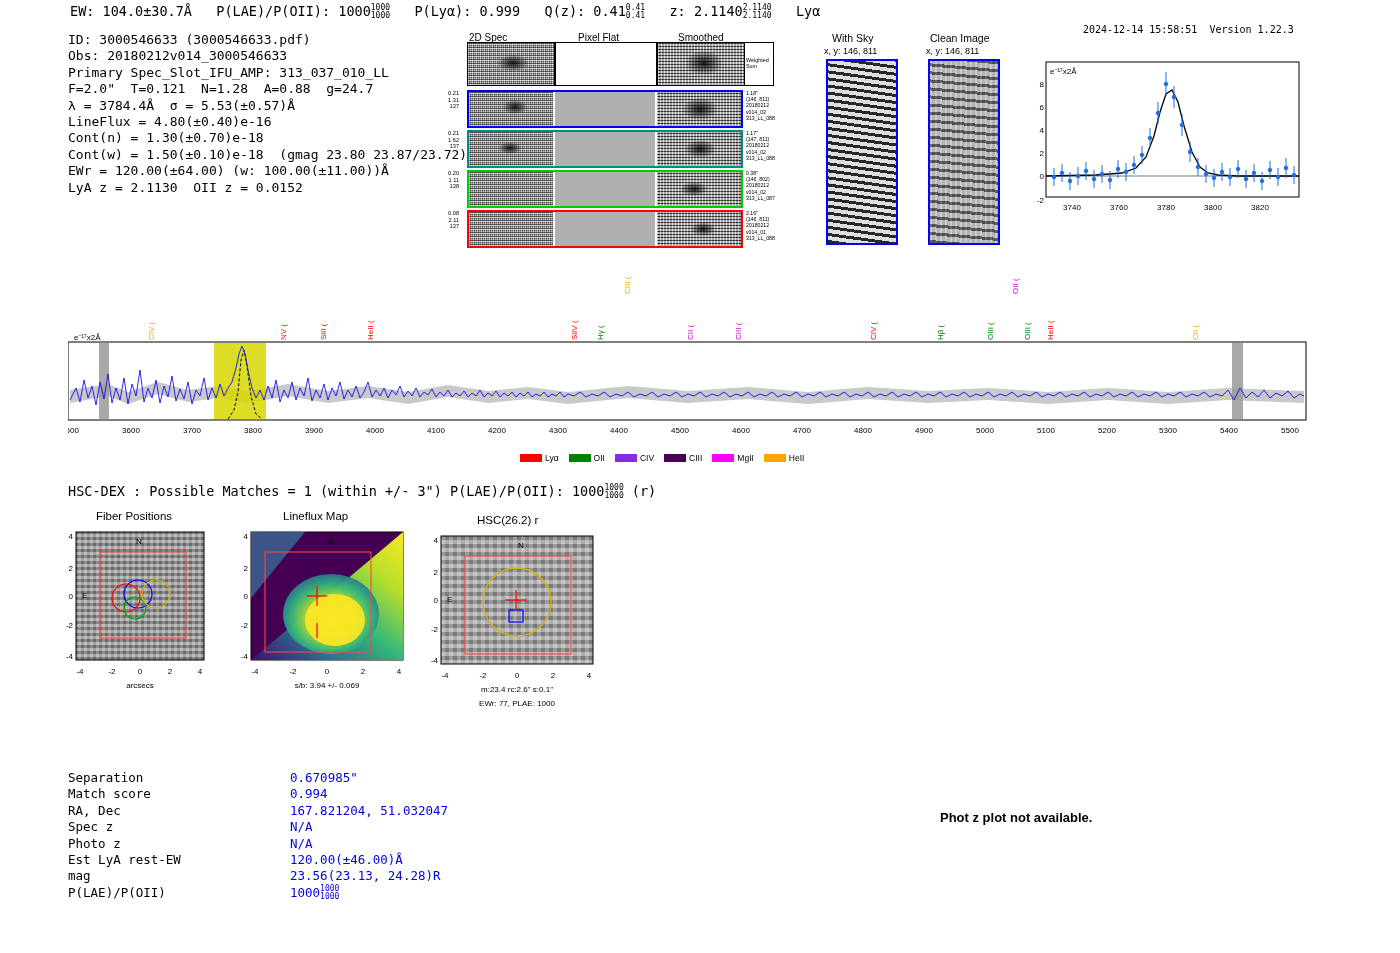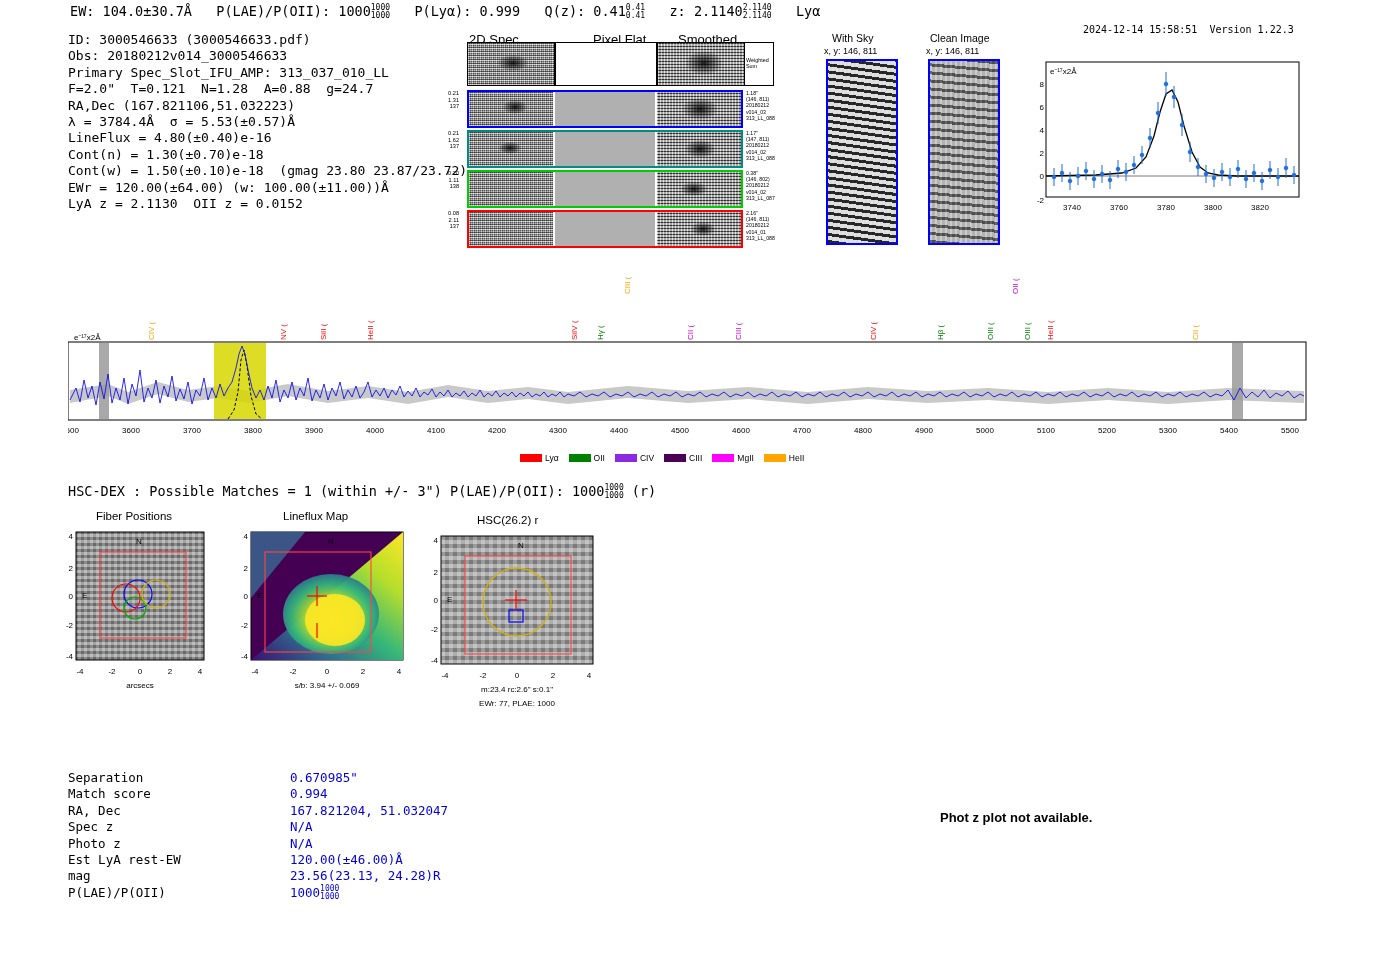--- a/index.html
+++ b/index.html
@@ -12,21 +12,21 @@
   #topline{left:70px;top:3px;font-size:13.5px;letter-spacing:0px;}
   .frac{display:inline-block;vertical-align:middle;font-size:8px;line-height:1.05;text-align:center;}
   #datestamp{left:1083px;top:4px;font-size:10px;margin-top:20px;}
 
   
   #infoblock{left:68px;top:32px;font-size:13px;line-height:16.4px;}
   #infoblock div{white-space:pre;}
 
   
   #specpanel{left:463px;top:33px;width:290px;height:215px;}
-  .panlabel{position:absolute;font-size:13px;font-family:"Liberation Sans",sans-serif;color:#000;}
+  .panlabel{position:absolute;font-size:10px;font-family:"Liberation Sans",sans-serif;color:#000;}
   .noisebox{position:absolute;overflow:hidden;}
   .greybox{position:absolute;background:#b0b0b0;}
 
   
   .tex{
     background-color:#9a9a9a;
     background-image:
       repeating-linear-gradient(0deg, rgba(255,255,255,.55) 0 1px, rgba(0,0,0,.45) 1px 2px, rgba(255,255,255,.2) 2px 3px, rgba(0,0,0,.2) 3px 4px),
       repeating-linear-gradient(90deg, rgba(255,255,255,.5) 0 1px, rgba(0,0,0,.4) 1px 2px, rgba(255,255,255,.15) 2px 3px, rgba(0,0,0,.25) 3px 4px);
   }
@@ -101,33 +101,32 @@
 
 <div class="abs mono" id="datestamp">
   <span>2024-12-14 15:58:51</span>&nbsp;&nbsp;<span>Version 1.22.3</span>
 </div>
 
 <div class="abs mono" id="infoblock">
   <div>ID: 3000546633 (3000546633.pdf)</div>
   <div>Obs: 20180212v014_3000546633</div>
   <div>Primary Spec_Slot_IFU_AMP: 313_037_010_LL</div>
   <div>F=2.0"  T=0.121  N=1.28  A=0.88  g=24.7</div>
-  <div>RA,Dec (167.821106,51.032223)</div>
   <div>λ = 3784.4Å  σ = 5.53(±0.57)Å</div>
   <div>LineFlux = 4.80(±0.40)e-16</div>
   <div>Cont(n) = 1.30(±0.70)e-18</div>
   <div>Cont(w) = 1.50(±0.10)e-18  (gmag 23.80 23.87/23.72)</div>
   <div>EWr = 120.00(±64.00) (w: 100.00(±11.00))Å</div>
   <div>LyA z = 2.1130  OII z = 0.0152</div>
 </div>
 
 <div class="abs" id="specpanel">
 
   <div class="panlabel" style="left:6px;top:-1px;">2D Spec</div>
-  <div class="panlabel" style="left:115px;top:-1px;margin-left:15px;">Pixel Flat</div>
+  <div class="panlabel" style="left:115px;top:-1px;">Pixel Flat</div>
   <div class="panlabel" style="left:215px;top:-1px;">Smoothed</div>
 
   <div class="noisebox tex" style="left:4px;top:9px;width:86px;height:42px;border:1px solid #000;">
     <div class="smear" style="left:30px;top:12px;width:30px;height:16px;"></div>
   </div>
   <div class="abs" style="left:92px;top:9px;width:100px;height:42px;border:1px solid #000;background:#fff;"></div>
   <div class="noisebox tex2" style="left:194px;top:9px;width:86px;height:42px;border:1px solid #000;">
     <div class="smear" style="left:28px;top:8px;width:36px;height:24px;"></div>
   </div>
   <div class="abs" style="left:281px;top:9px;width:28px;height:42px;border:1px solid #000;background:#fff;">

